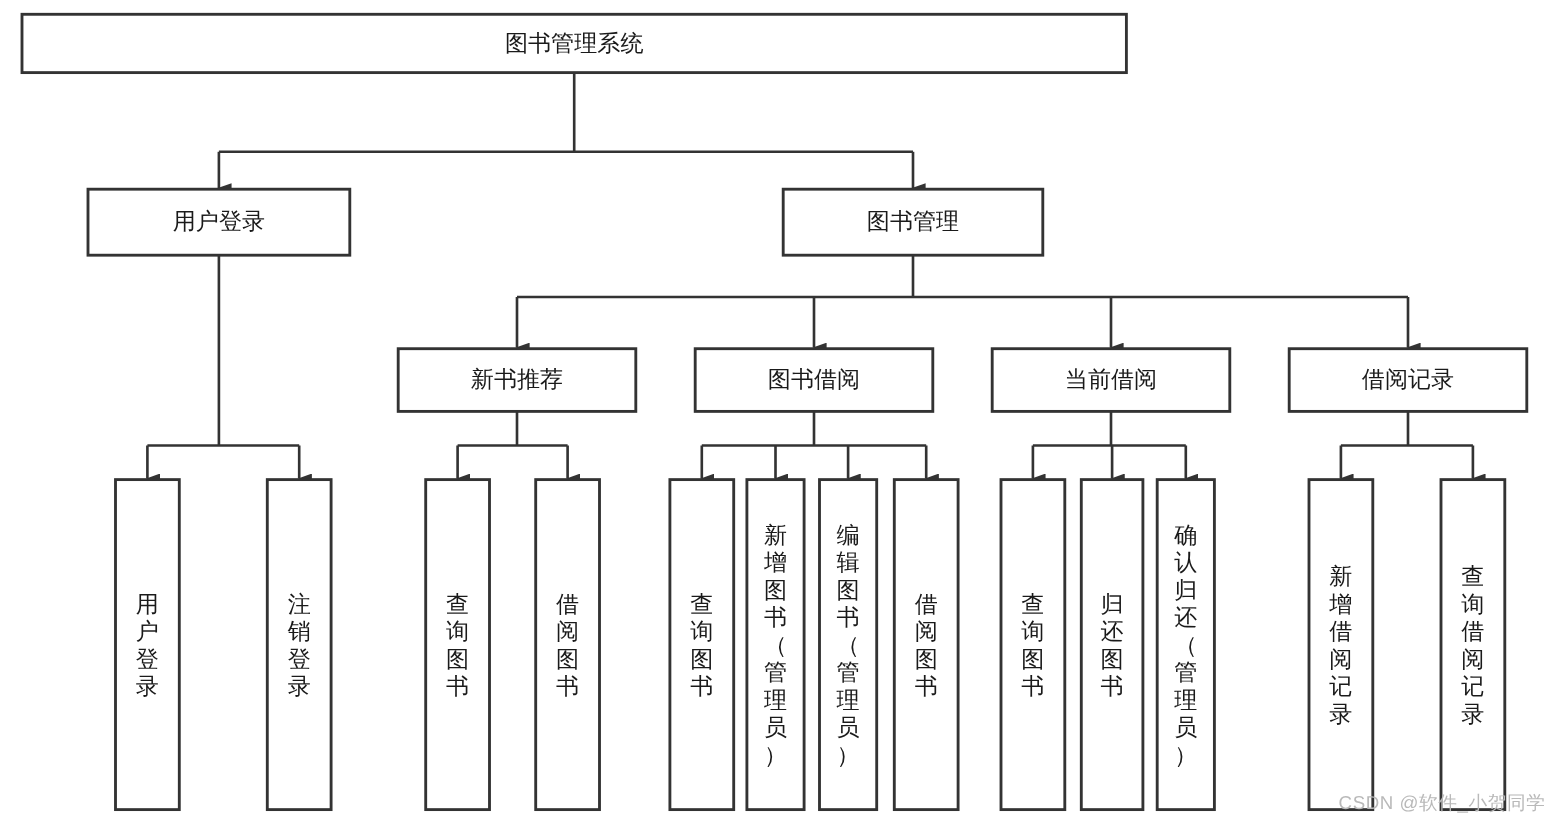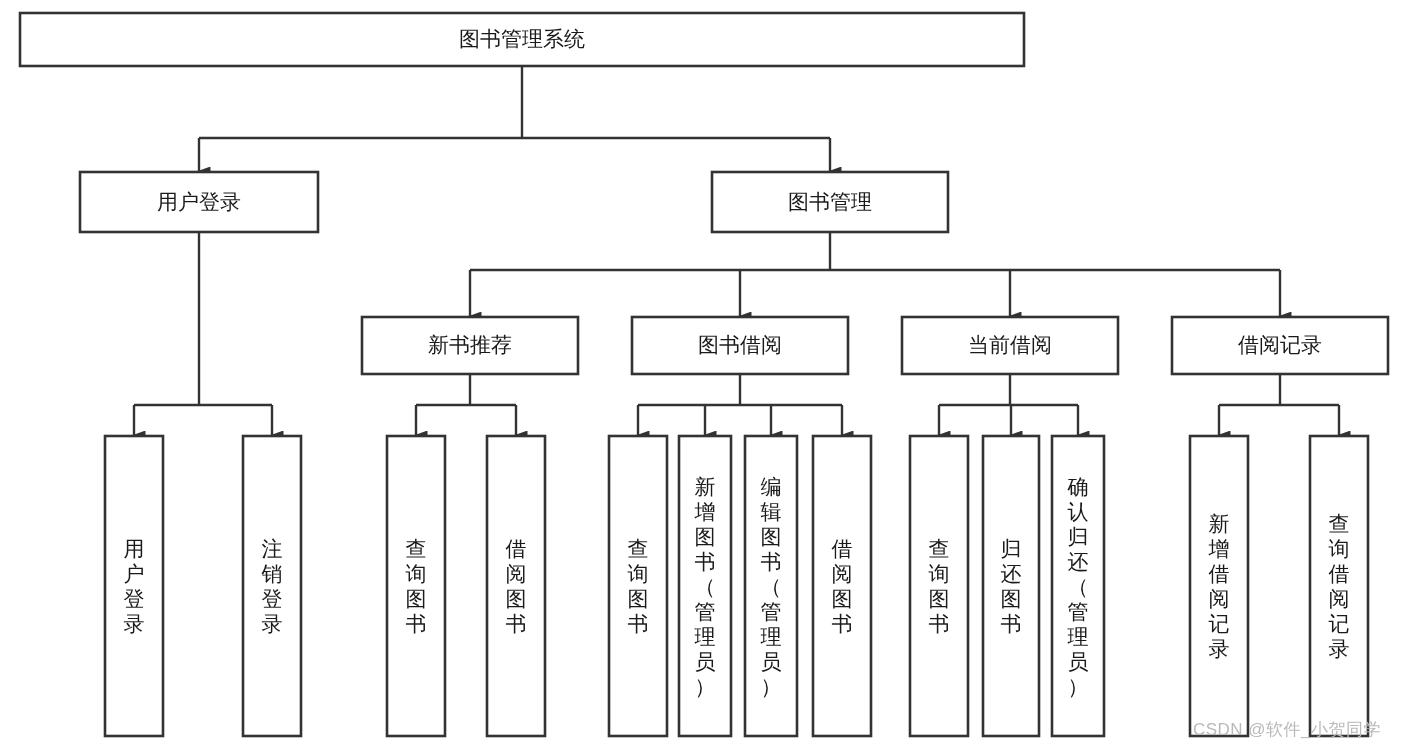--- a/index.html
+++ b/index.html
@@ -46,21 +46,21 @@
     stroke: #333333;
     stroke-width: 2.4;
     fill: none;
   }
   .arrow-head {
     fill: #333333;
     stroke: none;
   }
   .watermark {
     position: absolute;
-    right: 24px;
+    right: 0;
     bottom: 6px;
     font-family: "Liberation Sans", "DejaVu Sans", sans-serif;
     font-size: 17px;
     color: #b9b9b9;
     white-space: nowrap;
     letter-spacing: 0.5px;
     margin-top: 48px;
   }
 </style>
 </head>

